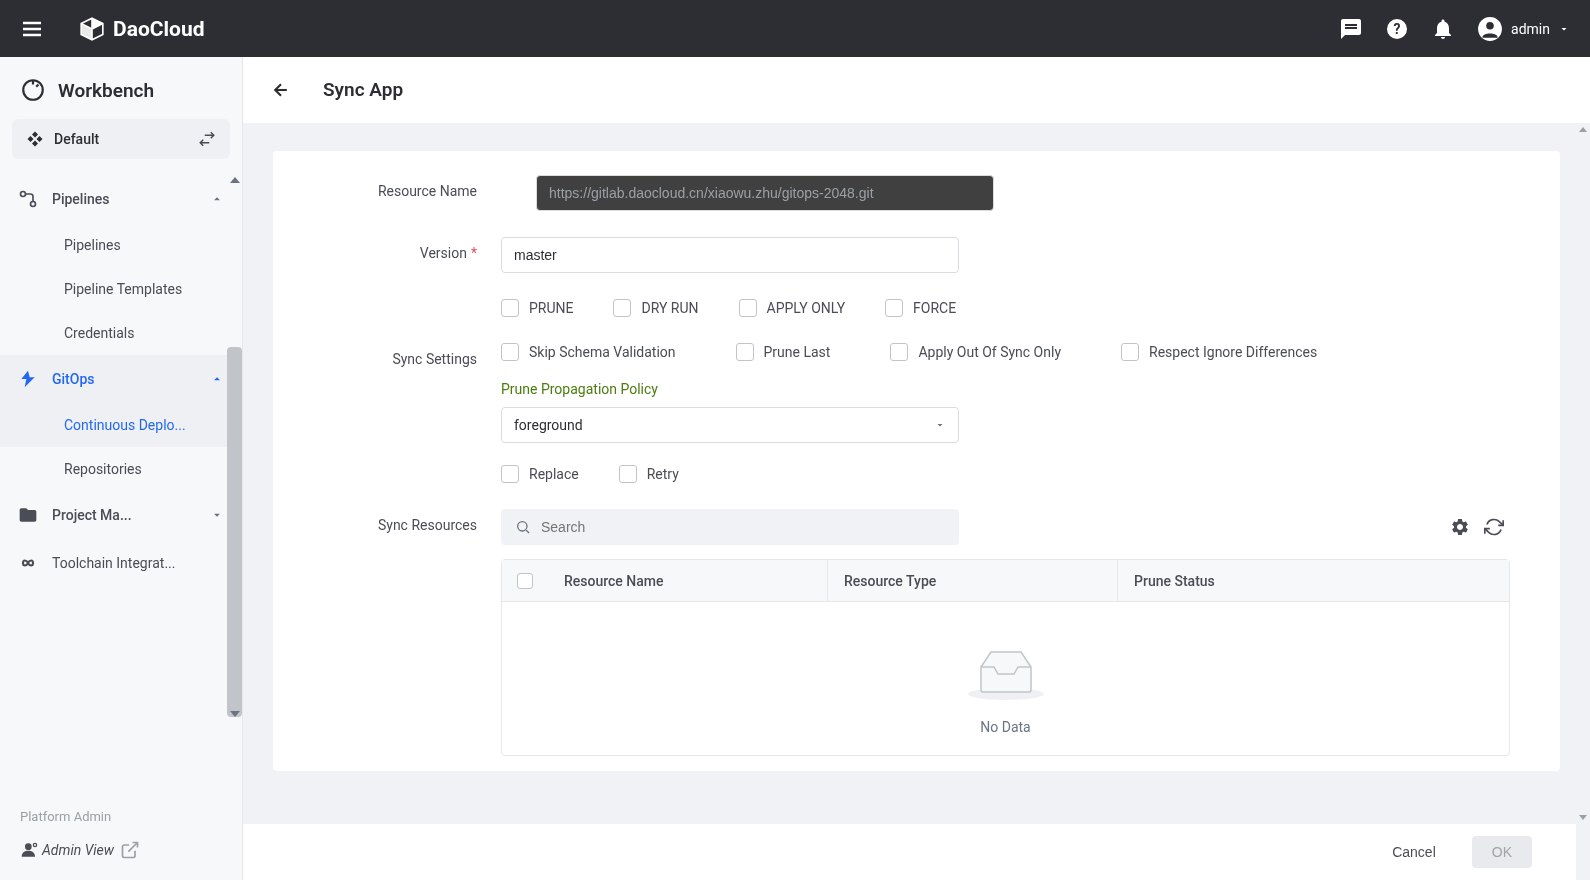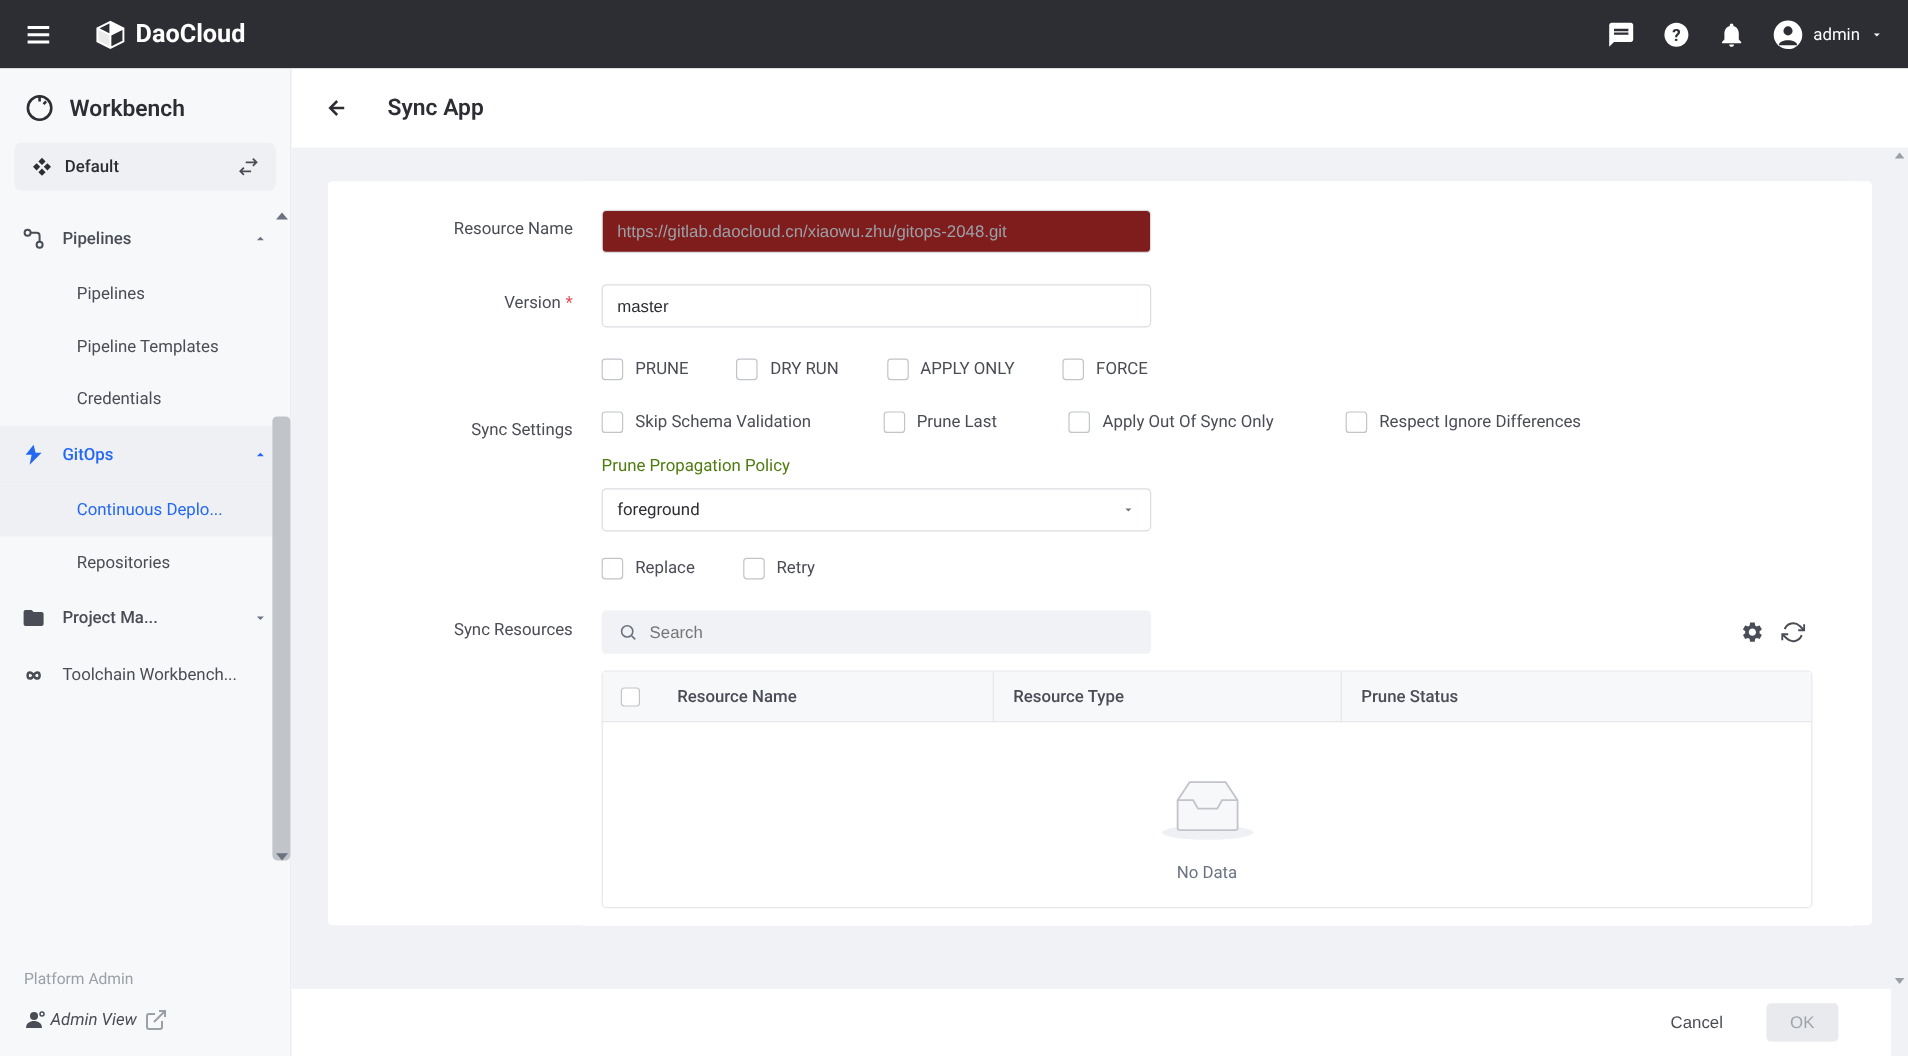--- a/index.html
+++ b/index.html
@@ -55,21 +55,21 @@
 
 .form-container-wrap { flex: 1; background: #f0f2f5; padding: 28px 30px 0 30px; overflow: hidden; position: relative; }
 .form-container { background: #fff; border-radius: 4px; padding: 24px 50px 40px 50px; min-height: 620px; overflow-y: auto; height: 620px; }
 
 .form-row { display: flex; align-items: flex-start; margin-bottom: 26px; }
 .form-label { width: 178px; text-align: right; padding-right: 24px; color: #4a4d55; padding-top: 8px; font-size: 14px; }
 .form-label .req { color: #e34d59; margin-left: 4px; }
 .form-content { flex: 1; }
 
 .text-input { width: 458px; height: 36px; border: 1px solid #d9dce0; border-radius: 4px; padding: 0 12px; font-size: 14px; color: #2c2e33; outline: none; }
-.text-input:disabled { background: #7f1d1d; color: #9aa0a6; cursor: not-allowed; }
+.text-input:disabled { background: #404040; color: #9aa0a6; cursor: not-allowed; margin-left: 35px; }
 
 .checkbox-row { display: flex; flex-wrap: wrap; gap: 40px; align-items: center; }
 .checkbox-item { display: flex; align-items: center; gap: 10px; cursor: pointer; }
 .checkbox-box { width: 18px; height: 18px; border: 1.5px solid #c1c4c9; border-radius: 3px; background: #fff; flex-shrink: 0; }
 .checkbox-label { color: #4a4d55; font-size: 14px; }
 
 .sub-label { color: #4d7c0f; margin-bottom: 10px; margin-top: 20px; font-size: 14px; }
 
 .select-input { width: 458px; height: 36px; border: 1px solid #d9dce0; border-radius: 4px; padding: 0 12px; font-size: 14px; display: flex; align-items: center; justify-content: space-between; cursor: pointer; color: #2c2e33; }
 .select-input .chev-down { width: 12px; height: 12px; }
@@ -222,21 +222,21 @@
             <path d="M7 10l5 5 5-5z"></path>
           </svg>
       </div>
 
       <div class="nav-item">
         <span class="nav-icon">
             <svg viewBox="0 0 24 24" fill="none" stroke="#4a4d55" stroke-width="2.5">
               <path d="M6 12 C6 8 10 8 12 12 C14 16 18 16 18 12 C18 8 14 8 12 12 C10 16 6 16 6 12 Z"></path>
             </svg>
           </span>
-        <span>Toolchain Workbench...</span>
+        <span>Toolchain Integrat...</span>
       </div>
     </div>
 
     <div class="sidebar-bottom">
       <div class="platform-label">Platform Admin</div>
       <div class="admin-view">
         <svg viewBox="0 0 24 24" fill="#4a4d55">
             <circle cx="10" cy="8" r="4"></circle>
             <path d="M2 20 C2 15 6 13 10 13 C14 13 18 15 18 20 Z"></path>
             <circle cx="18" cy="6" r="2" fill="none" stroke="#4a4d55" stroke-width="1.5"></circle>

